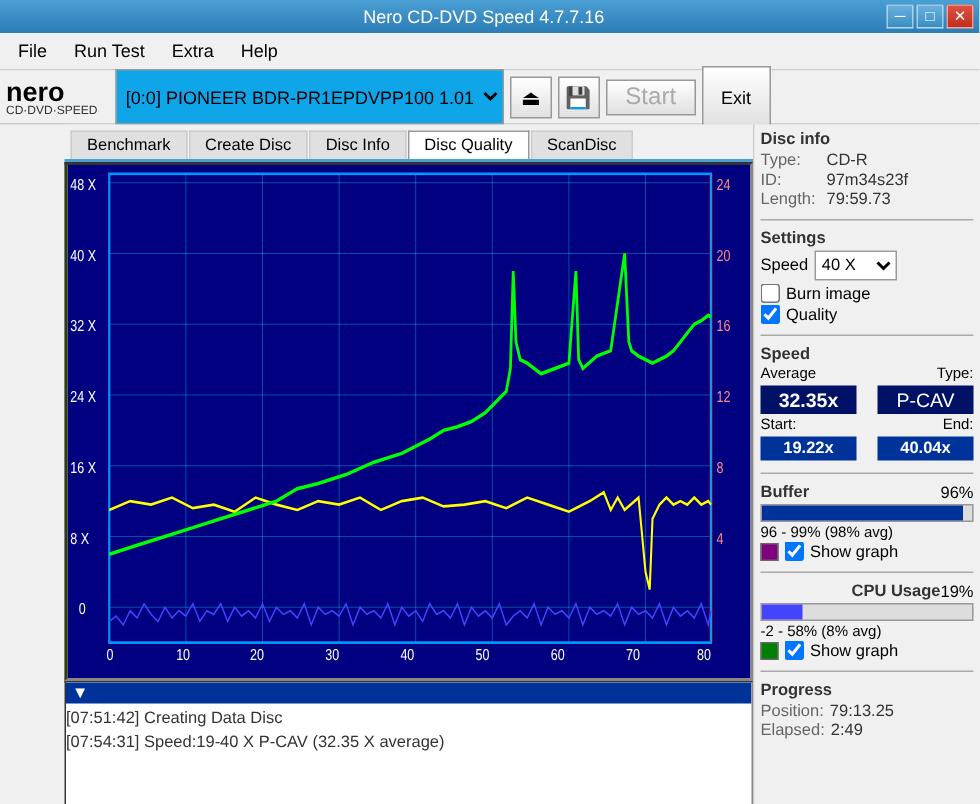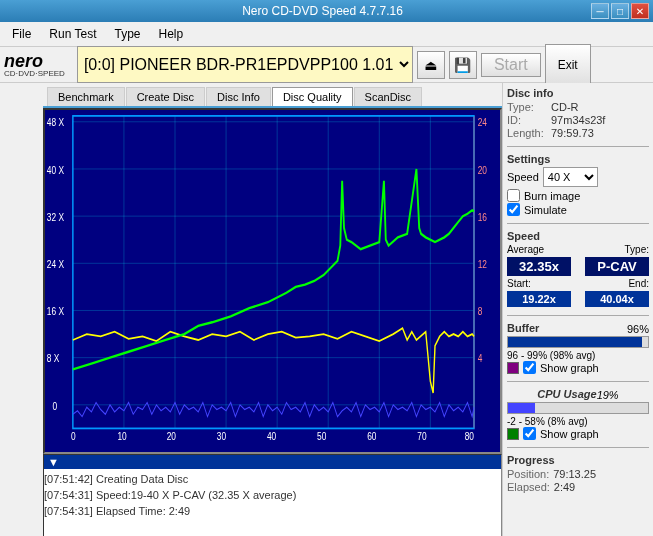--- a/index.html
+++ b/index.html
@@ -15,21 +15,21 @@
     
     
     .menu-bar { background: #f0f0f0; border-bottom: 1px solid #ccc; height: 25px; display: flex; align-items: center; padding: 0 4px; gap: 2px; }
     .menu-item { padding: 2px 8px; cursor: pointer; font-size: 12px; }
     
     
     .toolbar { background: #f0f0f0; border-bottom: 1px solid #ccc; height: 36px; display: flex; align-items: center; padding: 2px 4px; gap: 4px; }
     .nero-logo { display: flex; flex-direction: column; margin-right: 8px; }
     .nero-logo .nero-text { font-size: 18px; font-weight: bold; color: black; line-height: 1; }
     .nero-logo .nero-sub { font-size: 8px; color: #333; line-height: 1; }
-    .drive-select { height: 37px; border: 1px solid #999; background: #fef9c3; font-size: 16px; padding: 0 2px; min-width: 220px; }
+    .drive-select { height: 37px; border: 1px solid #999; background: #0ea5e9; font-size: 12px; padding: 0 2px; min-width: 220px; }
     .toolbar-btn { height: 28px; width: 28px; border: 1px solid #999; background: linear-gradient(to bottom, #fff, #e0e0e0); display: flex; align-items: center; justify-content: center; cursor: pointer; font-size: 14px; }
     .start-btn { height: 24px; padding: 0 12px; border: 1px solid #999; background: linear-gradient(to bottom, #fff, #e0e0e0); font-size: 16px; cursor: pointer; color: #888; }
     .exit-btn { height: 41px; padding: 0 12px; border: 1px solid #999; background: linear-gradient(to bottom, #fff, #e0e0e0); font-size: 12px; cursor: pointer; }
     
     
     .main-content { display: flex; height: calc(536px - 22px - 22px - 36px); margin-left: 43px; }
     
     
     .left-panel { flex: 1; display: flex; flex-direction: column; border-right: 1px solid #ccc; }
     
@@ -78,27 +78,27 @@
   <div class="title-bar-controls">
     <div class="title-btn minimize">─</div>
     <div class="title-btn">□</div>
     <div class="title-btn close">✕</div>
   </div>
 </div>
 
 <div class="menu-bar">
   <span class="menu-item">File</span>
   <span class="menu-item">Run Test</span>
-  <span class="menu-item">Type</span>
+  <span class="menu-item">Extra</span>
   <span class="menu-item">Help</span>
 </div>
 
 <div class="toolbar">
   <div class="nero-logo">
-    <span class="nero-text" style="font-size:18px;font-weight:bold;font-style:italic;">nero</span>
+    <span class="nero-text" style="font-size:18px;font-weight:bold;">nero</span>
     <span class="nero-sub">CD·DVD·SPEED</span>
   </div>
   <select class="drive-select">
     <option>[0:0]  PIONEER BDR-PR1EPDVPP100 1.01</option>
   </select>
   <div class="toolbar-btn">⏏</div>
   <div class="toolbar-btn">💾</div>
   <button class="start-btn" style="color:#aaa;">Start</button>
   <button class="exit-btn">Exit</button>
 </div>
@@ -176,21 +176,20 @@
     </div>
 
     <div class="log-area">
       <div class="log-header">
         <span>▼</span>
         <span></span>
       </div>
       <div class="log-content">
         <div class="log-line">[07:51:42]  Creating Data Disc</div>
         <div class="log-line">[07:54:31]  Speed:19-40 X P-CAV (32.35 X average)</div>
-        <div class="log-line">[07:54:31]  Elapsed Time: 2:49</div>
       </div>
     </div>
 
   </div>
 
   <div class="right-panel">
 
     <div>
       <div class="section-title">Disc info</div>
       <div class="info-row">
@@ -216,38 +215,38 @@
         <select class="speed-select">
           <option>40 X</option>
         </select>
       </div>
       <div class="checkbox-row">
         <input type="checkbox" style="">
         <span>Burn image</span>
       </div>
       <div class="checkbox-row">
         <input type="checkbox" checked="" style="">
-        <span>Simulate</span>
+        <span>Quality</span>
       </div>
     </div>
 
     <div class="section-divider"></div>
 
     <div>
       <div class="section-title">Speed</div>
       <div style="display:flex;justify-content:space-between;margin-bottom:2px;">
         <span style="font-size:10px;">Average</span>
         <span style="font-size:10px;">Type:</span>
       </div>
       <div class="speed-grid">
         <div class="speed-box-dark">
           <div class="speed-value" style="font-size:13px;font-weight:bold;">32.35x</div>
         </div>
         <div class="speed-box-dark">
-          <div class="speed-value" style="font-size:13px;font-weight:bold;">P-CAV</div>
+          <div class="speed-value" style="font-size:13px;font-weight:normal;">P-CAV</div>
         </div>
       </div>
       <div style="display:flex;justify-content:space-between;margin-bottom:2px;">
         <span style="font-size:10px;">Start:</span>
         <span style="font-size:10px;">End:</span>
       </div>
       <div class="speed-grid">
         <div class="speed-box">
           <div style="font-size:11px;font-weight:bold;color:white;">19.22x</div>
         </div>
@@ -273,21 +272,21 @@
       <div class="checkbox-row">
         <div class="graph-color-box" style="background:#800080;"></div>
         <input type="checkbox" checked="" style="">
         <span>Show graph</span>
       </div>
     </div>
 
     <div class="section-divider"></div>
 
     <div>
-      <div style="display:flex;justify-content:center;align-items:center;font-style:italic;">
+      <div style="display:flex;justify-content:flex-end;align-items:center;">
         <div class="section-title">CPU Usage</div>
         <span style="font-size:11px;">19%</span>
       </div>
       <div class="progress-bar-container">
         <div class="progress-bar" style="width:19%;background:#4444ff;"></div>
       </div>
       <div class="graph-row">
         <span>-2 - 58% (8% avg)</span>
       </div>
       <div class="checkbox-row">

